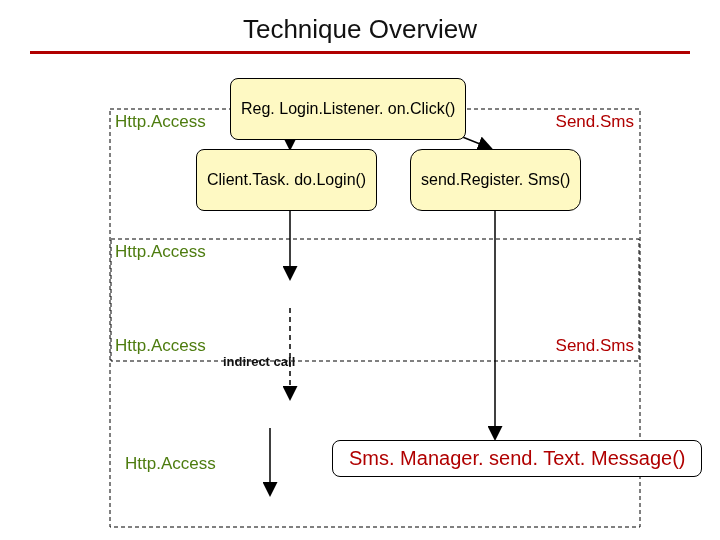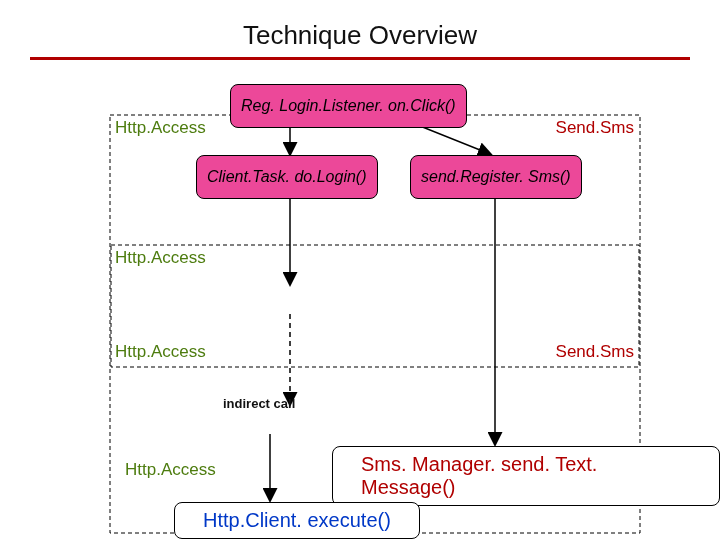--- a/index.html
+++ b/index.html
@@ -9,63 +9,62 @@
     height: 540px;
     font-family: Arial, Helvetica, sans-serif;
     background: #fff;
     position: relative;
     overflow: hidden;
   }
   .title {
     text-align: center;
     font-size: 26px;
     font-weight: 400;
-    margin-top: 20px;
+    margin-top: 14px;
     color: #111;
   }
   .rule {
     border: none;
     border-top: 3px solid #b00000;
     margin: 6px 30px 0 30px;
   }
   .canvas {
     position: relative;
     width: 720px;
     height: 480px;
   }
   .box {
     position: absolute;
     border: 1.5px solid #000;
     border-radius: 8px;
-    background: #ec4899;
+    background: #fef9c3;
     font-size: 16px;
-    padding: 12px 10px;
+    padding: 21px 10px;
     text-align: center;
     white-space: nowrap;
-    font-style: italic;
   }
   .label-left {
     position: absolute;
     color: #4d7c0f;
     font-size: 17px;
     font-weight: 400;
     text-align: left;
   }
   .label-right {
     position: absolute;
     color: #b00000;
     font-size: 17px;
     font-weight: 400;
     text-align: center;
   }
   .end-box {
     position: absolute;
     border: 1.5px solid #000;
     border-radius: 8px;
-    padding: 6px 28px;
+    padding: 6px 16px;
     font-size: 20px;
     background: #fff;
   }
   .end-blue { color: #0038c7; }
   .end-red  { color: #b00000; }
   .small-label {
     position: absolute;
     font-size: 13px;
     font-weight: bold;
     color: #111;
@@ -108,30 +107,29 @@
 
     <line x1="495" y1="124" x2="495" y2="384" stroke="#000" stroke-width="1.5" marker-end="url(#ah)"></line>
   </svg>
 
   <div class="box" style="left:230px; top:24px;">Reg. Login.Listener. on.Click()</div>
 
   <div class="label-left" style="left:115px; top:58px;">Http.Access</div>
   <div class="label-right" style="right:86px; top:58px;">Send.Sms</div>
 
   <div class="box" style="left:196px; top:95px;">Client.Task. do.Login()</div>
-  <div class="box" style="left:410px; top:95px;">send.Register. Sms()</div>
+  <div class="box" style="left:410px; top:95px;border-radius:12px;">send.Register. Sms()</div>
 
   <div class="label-left" style="left:115px; top:188px;">Http.Access</div>
 
 
   <div class="label-left" style="left:115px; top:282px;">Http.Access</div>
   <div class="label-right" style="right:86px; top:282px;">Send.Sms</div>
 
-  <div class="small-label" style="left:223px; top:300px;margin-top:36px;">indirect call</div>
+  <div class="small-label" style="left:223px; top:300px;">indirect call</div>
 
 
   <div class="label-left" style="left:125px; top:400px;">Http.Access</div>
 
   <div class="end-box end-red" style="left:332px; top:386px;">Sms. Manager. send. Text. Message()</div>
 
-  <div class="end-box end-blue" style="left:174px; top:442px;">Http.Client. execute()</div>
 
 </div>
 
 </body></html>

